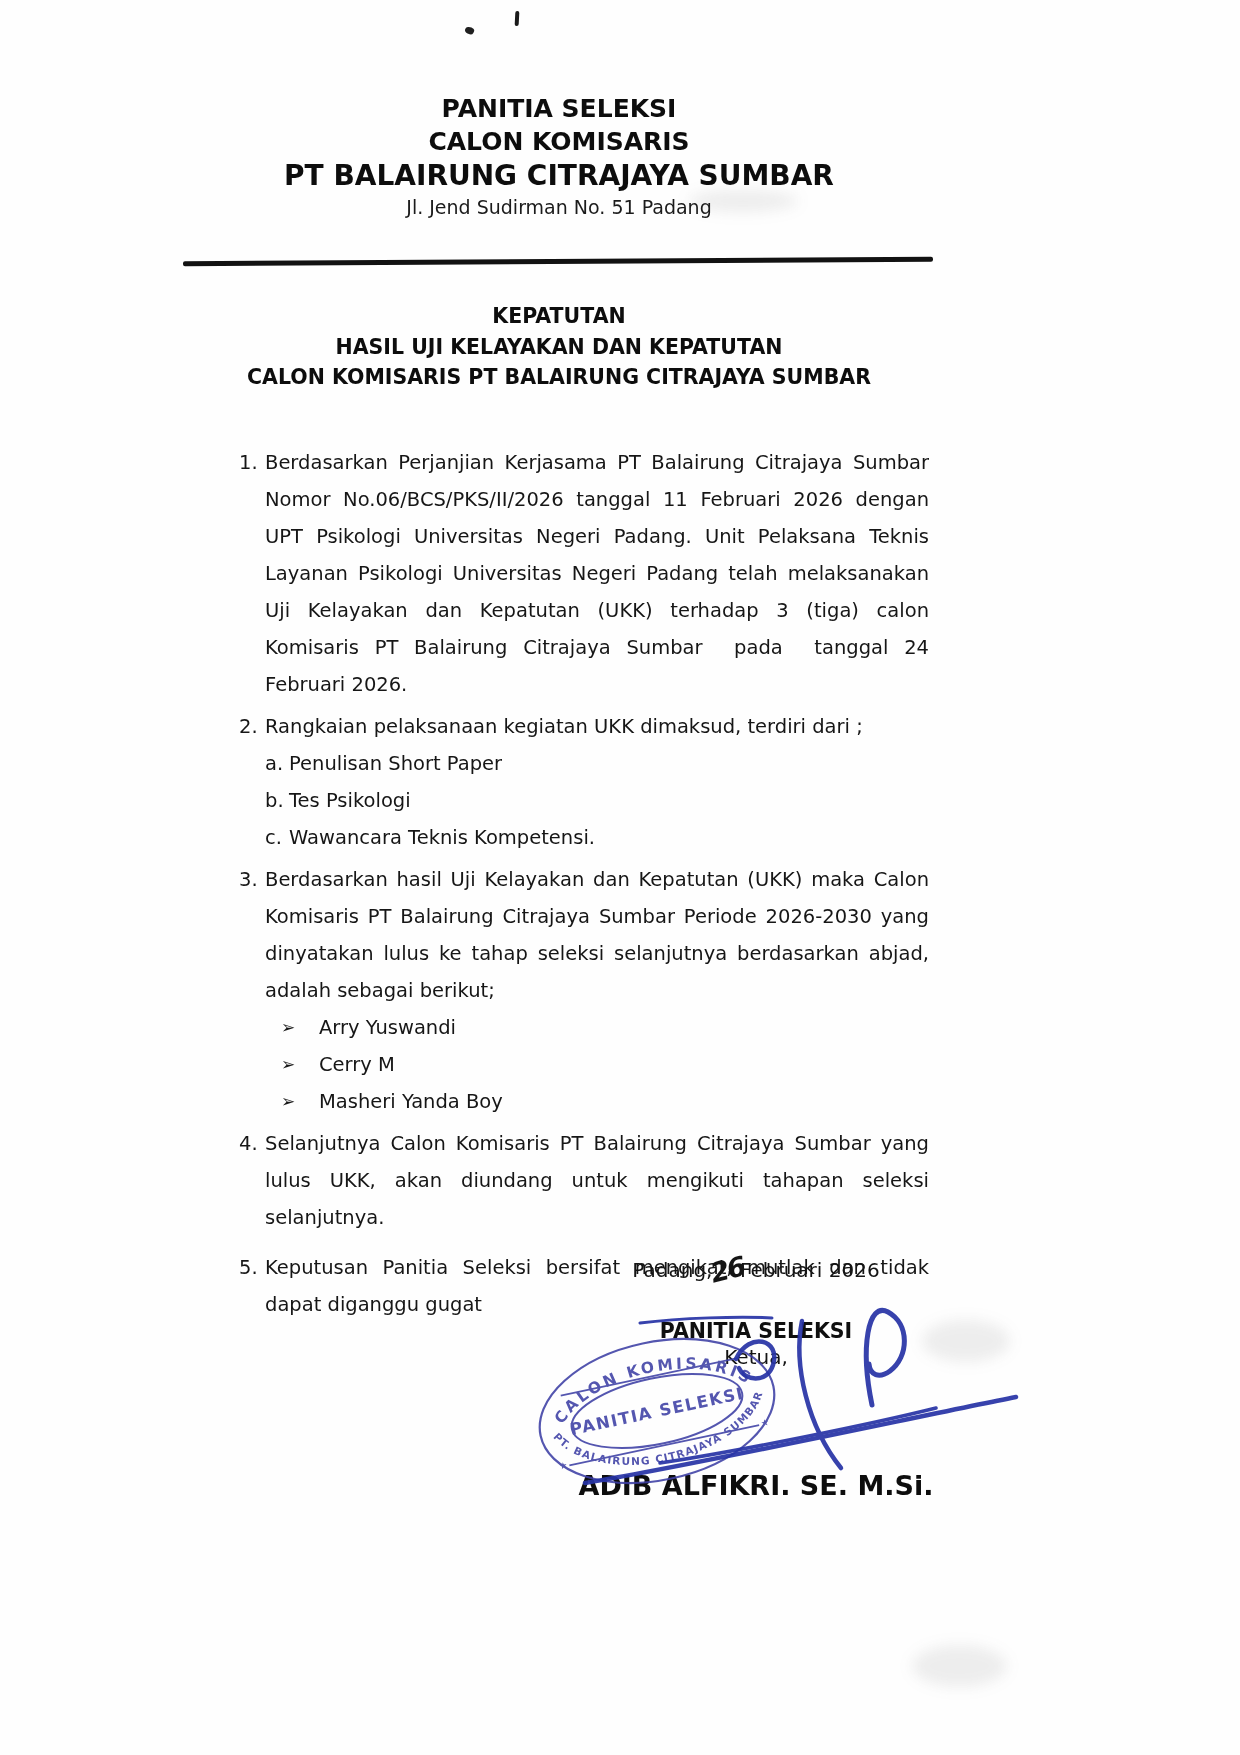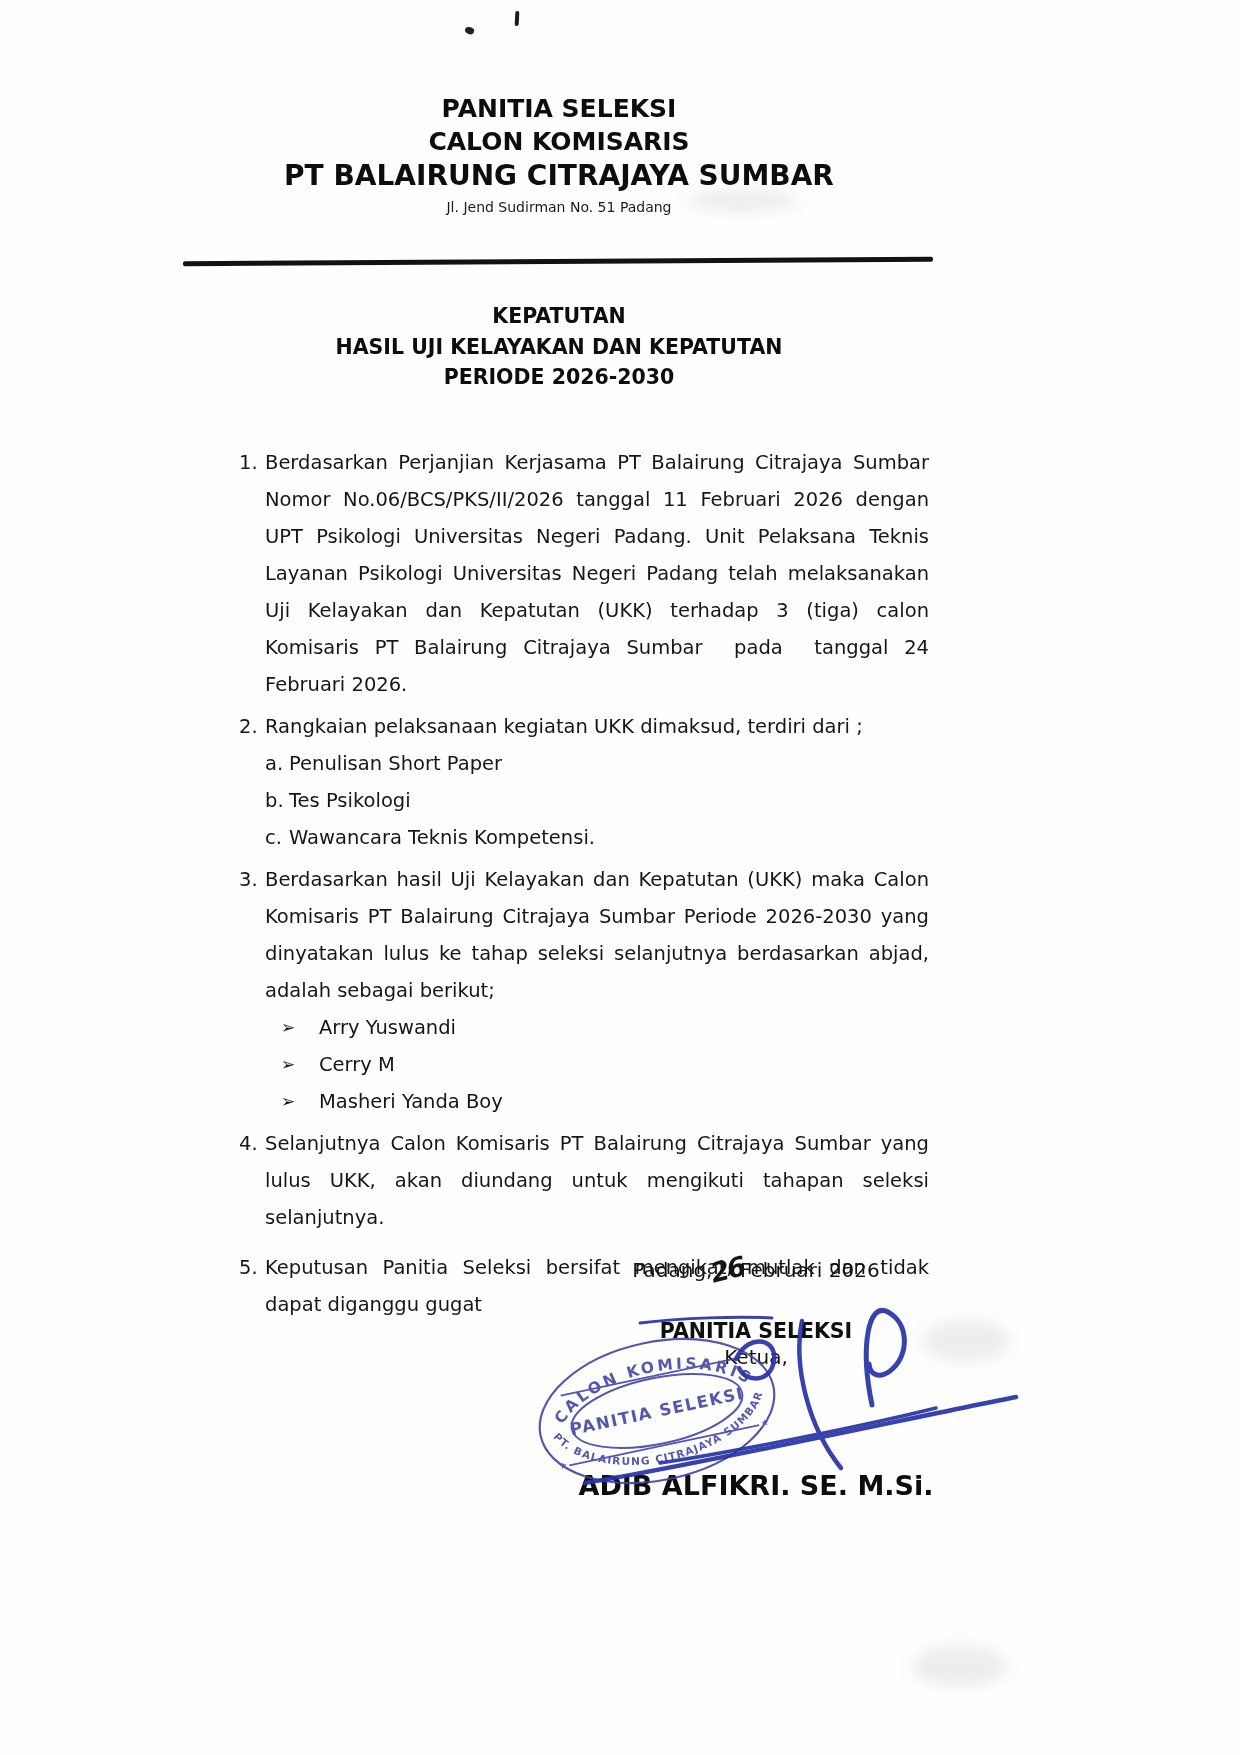--- a/index.html
+++ b/index.html
@@ -5,21 +5,21 @@
   html,body { margin:0; padding:0; background:#ffffff; }
   .page {
     position:relative; width:1240px; height:1755px;
     background:#fefefe; overflow:hidden;
     font-family:"DejaVu Sans", sans-serif; color:#161616;
   }
   
   .letterhead { position:absolute; left:185px; top:92px; width:748px; text-align:center; }
   .lh1 { font-size:25px; font-weight:bold; color:#0d0d0d; line-height:33px; }
   .lh3 { font-size:28px; font-weight:bold; color:#0d0d0d; line-height:36px; }
-  .lh-addr { font-size:14px; line-height:26px; color:#1b1b1b; }
+  .lh-addr { font-size:19px; line-height:26px; color:#1b1b1b; }
   .rule {
     position:absolute; left:183px; top:259px; width:750px; height:5px;
     background:#121212; transform:rotate(-0.35deg); border-radius:2px;
   }
   
   .doc-title { position:absolute; left:185px; top:301px; width:748px; text-align:center; }
   .doc-title div { font-size:20.5px; font-weight:bold; color:#0d0d0d; line-height:30.5px; }
   
   .list { position:absolute; left:185px; top:444px; width:748px; font-size:19.5px; line-height:37px; }
   .item { position:relative; padding-left:80px; padding-right:4px; margin-bottom:5px; }
@@ -68,21 +68,21 @@
     <div class="lh1">CALON KOMISARIS</div>
     <div class="lh3">PT BALAIRUNG CITRAJAYA SUMBAR</div>
     <div class="lh-addr">Jl. Jend Sudirman No. 51 Padang</div>
   </div>
 
   <div class="rule"></div>
 
   <div class="doc-title">
     <div>KEPATUTAN</div>
     <div>HASIL UJI KELAYAKAN DAN KEPATUTAN</div>
-    <div>PERIODE 2026-2030</div>
+    <div>CALON KOMISARIS PT BALAIRUNG CITRAJAYA SUMBAR</div>
   </div>
 
   <div class="list">
 
     <div class="item">
       <span class="num">1.</span>
       <div class="para">Berdasarkan Perjanjian Kerjasama PT Balairung Citrajaya Sumbar Nomor No.06/BCS/PKS/II/2026 tanggal 11 Februari 2026 dengan UPT Psikologi Universitas Negeri Padang. Unit Pelaksana Teknis Layanan Psikologi Universitas Negeri Padang telah melaksanakan Uji Kelayakan dan Kepatutan (UKK) terhadap 3 (tiga) calon Komisaris PT Balairung Citrajaya Sumbar &nbsp;pada &nbsp;tanggal 24 Februari 2026.</div>
     </div>
 
     <div class="item">

